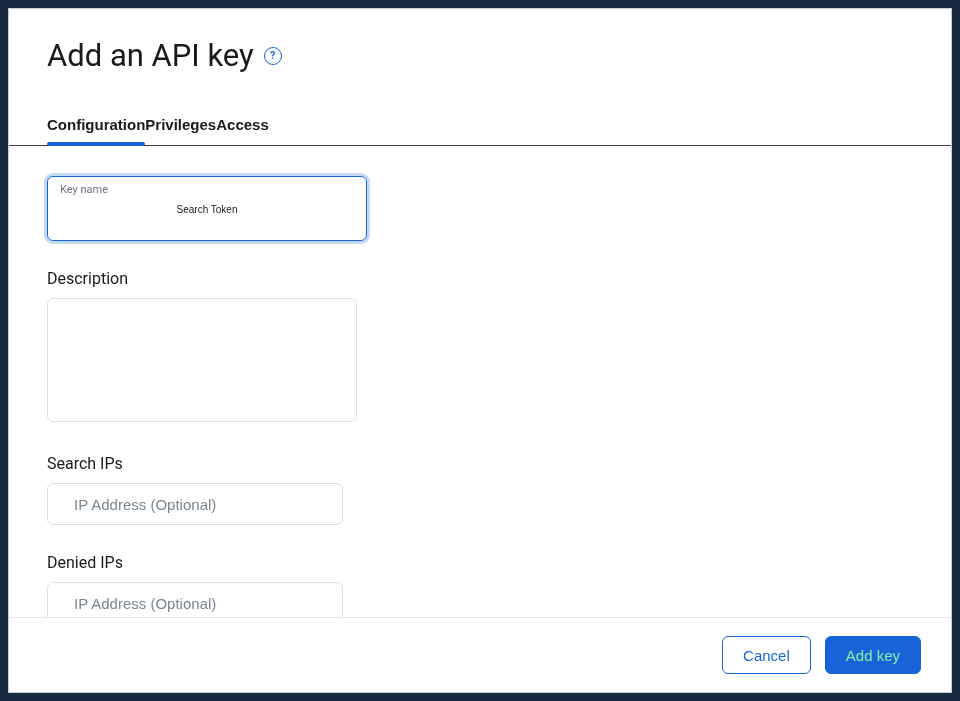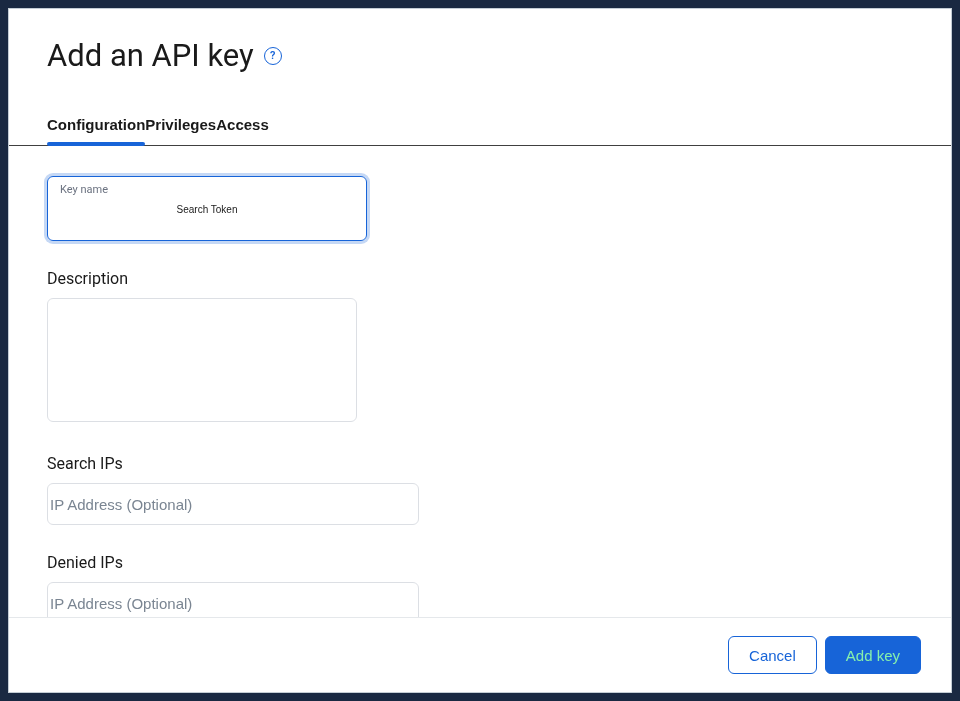--- a/index.html
+++ b/index.html
@@ -126,38 +126,38 @@
       height: 124px;
       border: 1px solid #dcdfe4;
       border-radius: 6px;
       resize: none;
       padding: 10px;
       font-size: 14px;
       font-family: inherit;
       outline: none;
     }
     .text-input {
-      width: 372px;
+      width: 296px;
       height: 42px;
       border: 1px solid #dcdfe4;
       border-radius: 6px;
-      padding: 0 2px;
+      padding: 0 26px;
       font-size: 15px;
       color: #1a1a1a;
       outline: none;
     }
     .text-input::placeholder {
       color: #7a8592;
     }
     .modal-footer {
       border-top: 1px solid #e5e8eb;
       padding: 18px 30px;
       display: flex;
       justify-content: flex-end;
-      gap: 8px;
+      gap: 14px;
     }
     .btn {
       height: 38px;
       padding: 0 20px;
       border-radius: 6px;
       font-size: 15px;
       font-weight: 500;
       cursor: pointer;
       display: inline-flex;
       align-items: center;

